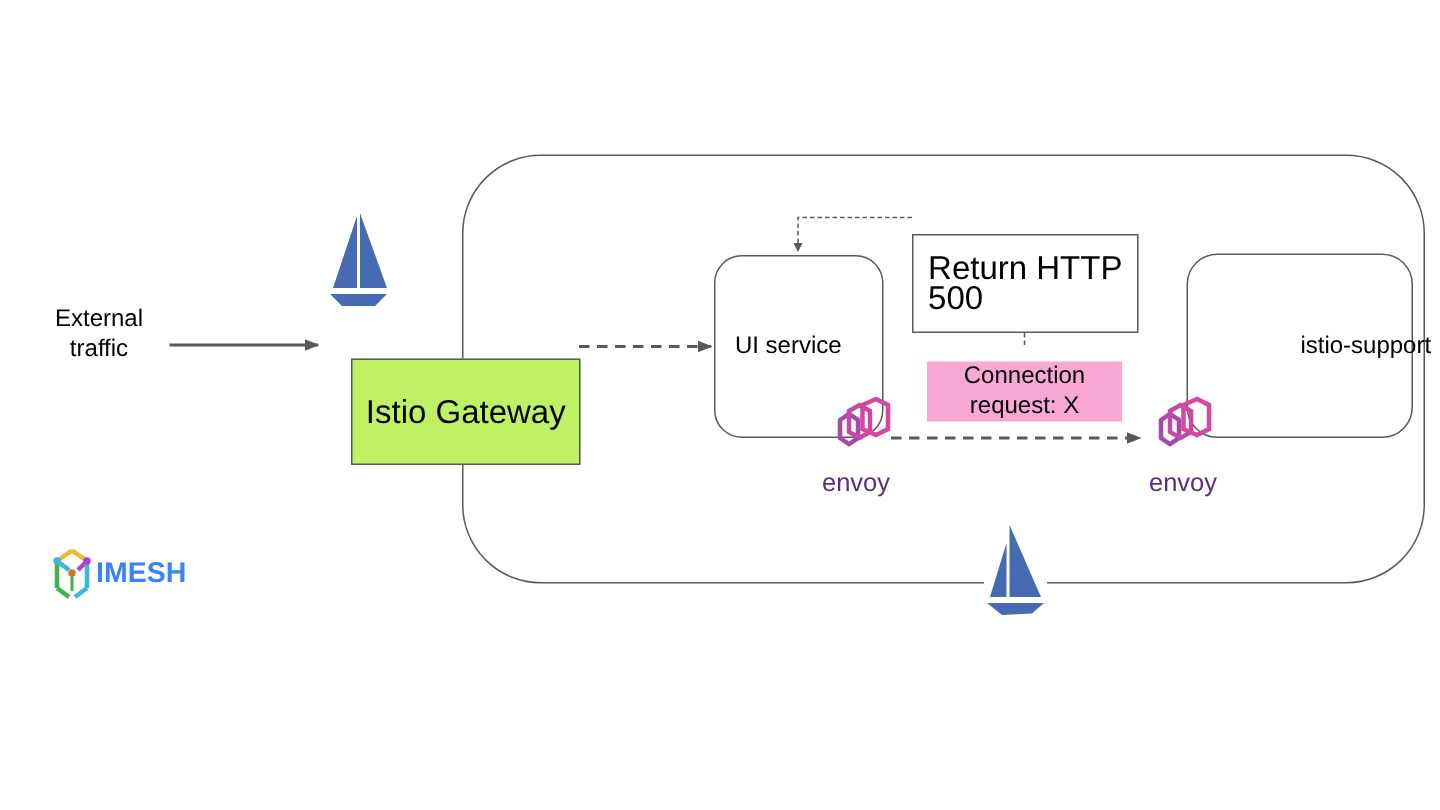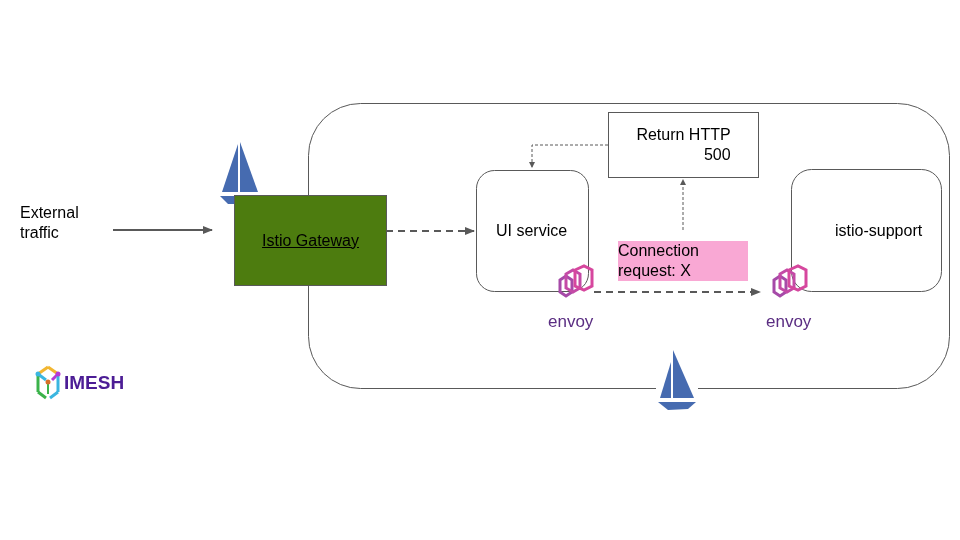--- a/index.html
+++ b/index.html
@@ -1,21 +1,21 @@
 <!DOCTYPE html>
 <html><head>
 <meta charset="utf-8">
 <style>
   html,body{margin:0;padding:0;background:#ffffff;}
   body{width:960px;height:540px;position:relative;overflow:hidden;font-family:"Liberation Sans",sans-serif;color:#000;}
-  .lbl{position:absolute;font-size:16px;text-align:left;line-height:20px;}
-  .box{position:absolute;border:1px solid #595959;box-sizing:border-box;display:flex;align-items:center;justify-content:center;font-size:16px;text-align:right;line-height:20px;}
+  .lbl{position:absolute;font-size:16px;text-align:center;line-height:20px;}
+  .box{position:absolute;border:1px solid #595959;box-sizing:border-box;display:flex;align-items:center;justify-content:center;font-size:22px;text-align:left;line-height:20px;margin-top:44px;}
   svg.layer{position:absolute;left:0;top:0;}
   .envoy-text{position:absolute;font-size:17px;color:#5a2d82;font-family:"Liberation Sans",sans-serif;}
-  .imesh-text{position:absolute;font-size:19px;font-weight:bold;color:#4c1d95;letter-spacing:0px;}
+  .imesh-text{position:absolute;font-size:19px;font-weight:bold;color:#3b82f6;letter-spacing:0px;}
 </style>
 </head>
 <body>
 
 <svg class="layer" width="960" height="540">
   <defs>
     <marker id="arr" markerWidth="10" markerHeight="8" refX="9" refY="4" orient="auto" markerUnits="userSpaceOnUse">
       <path d="M0,0 L10,4 L0,8 Z" fill="#595959"></path>
     </marker>
     <marker id="arrs" markerWidth="6" markerHeight="6" refX="5" refY="3" orient="auto" markerUnits="userSpaceOnUse">
@@ -77,25 +77,25 @@
     <line x1="14" y1="22" x2="14" y2="32" stroke="#3bb34a" stroke-width="2"></line>
     <circle cx="14" cy="20" r="2.5" fill="#d6702a"></circle>
     <circle cx="4" cy="12" r="2.5" fill="#3bb6e0"></circle>
     <circle cx="24" cy="12" r="2.5" fill="#b63ad6"></circle>
   </g>
 </svg>
 
 <div class="lbl" style="left:20px;top:203px;width:92px;white-space:pre-line;">External
 traffic</div>
 
-<div class="box" style="left:234px;top:195px;width:153px;height:91px;background:#4d7c0f;text-decoration:underline;">
+<div class="box" style="left:234px;top:195px;width:153px;height:71px;background:#bef264;">
   <span>Istio Gateway</span>
 </div>
 
-<div class="lbl" style="left:496px;top:221px;width:99px;">UI service</div>
+<div class="lbl" style="left:476px;top:221px;width:99px;">UI service</div>
 
 <div class="box" style="left:608px;top:112px;width:151px;height:66px;background:#fff;">
   <span style="white-space:pre-line;">Return HTTP
 500</span>
 </div>
 
 <div class="lbl" style="left:618px;top:241px;width:130px;white-space:pre-line;background:#f9a8d4;">Connection
 request: X</div>
 
 <div class="lbl" style="left:791px;top:221px;width:151px;margin-left:44px;">istio-support</div>

